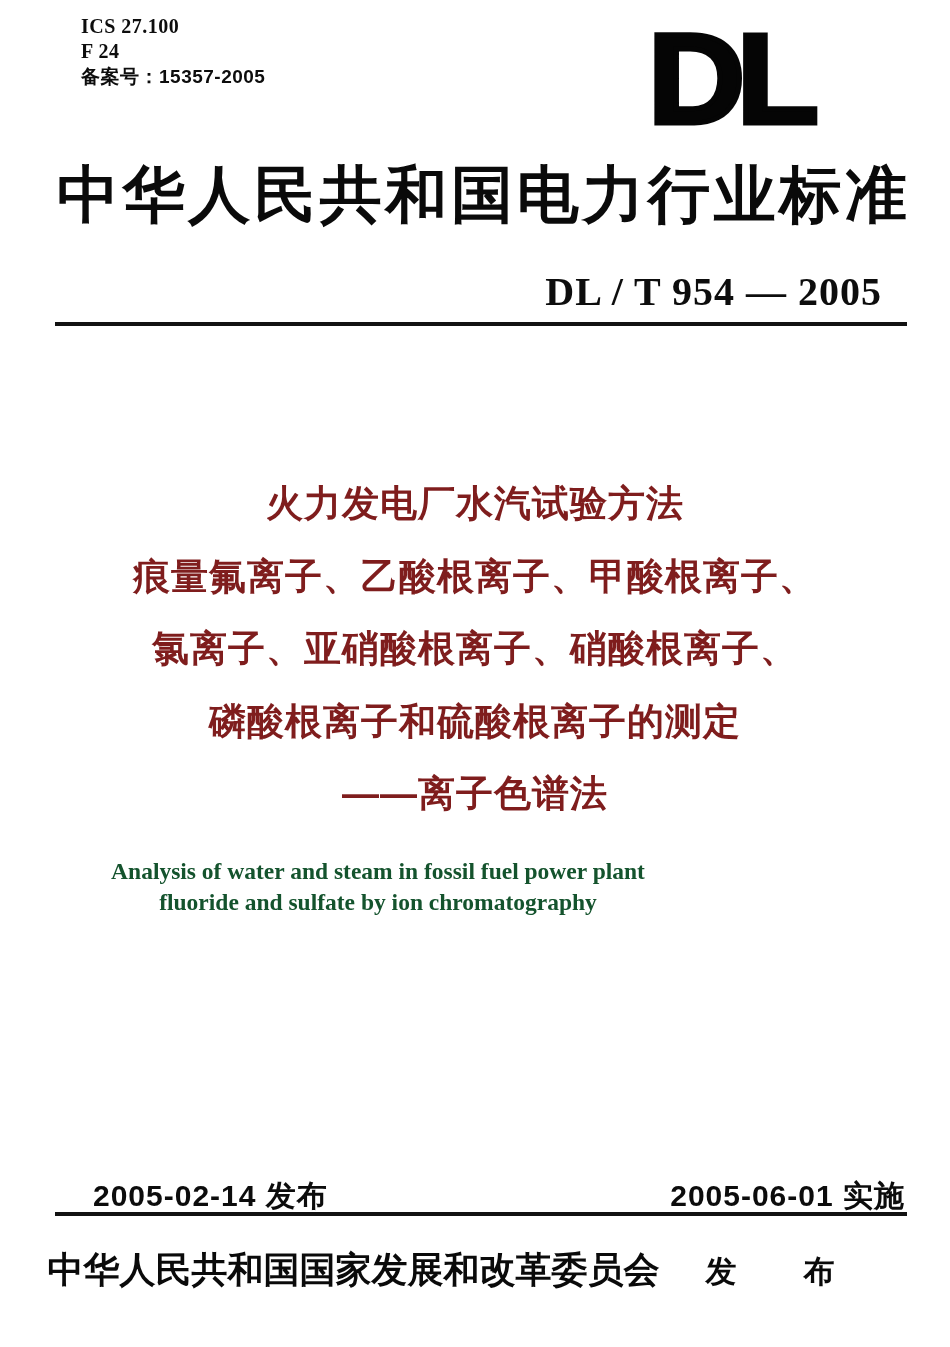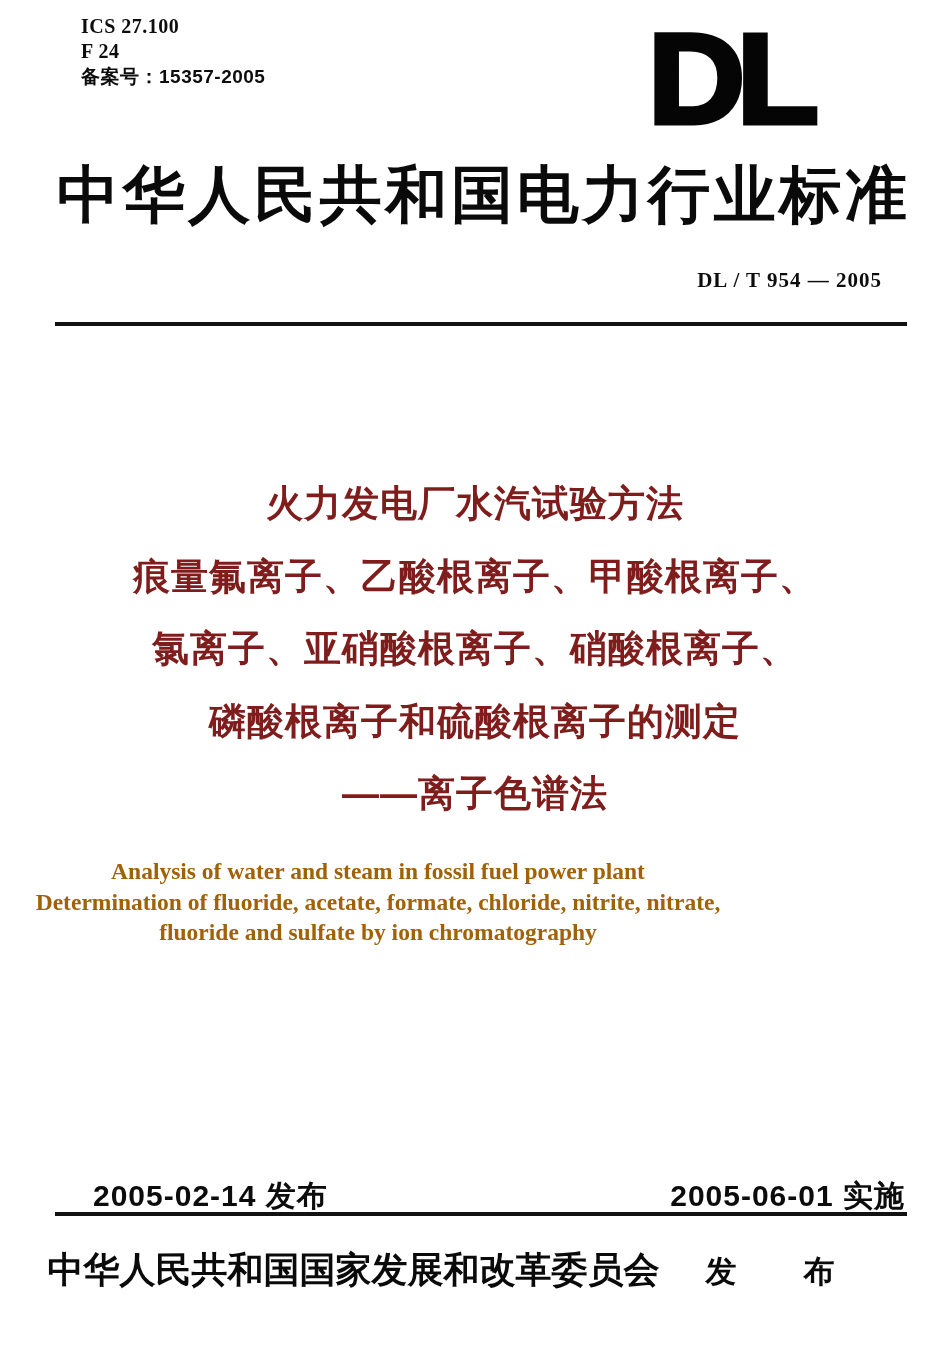--- a/index.html
+++ b/index.html
@@ -59,21 +59,21 @@
     text-align-last: justify;
     color: #0a0a0a;
   }
 
   
   .standard-no {
     position: absolute;
     right: 68px;
     top: 268px;
     font-weight: bold;
-    font-size: 21px;
+    font-size: 40px;
     letter-spacing: 1px;
     color: #0d0d0d;
     font-family: "Liberation Serif", serif;
   }
 
   .rule {
     position: absolute;
     left: 55px;
     width: 852px;
     background: #121212;
@@ -101,21 +101,21 @@
   .en-title {
     position: absolute;
     left: 0;
     top: 856px;
     width: 756px;
     text-align: center;
     font-family: "Liberation Serif", serif;
     font-weight: bold;
     font-size: 23.5px;
     line-height: 30.5px;
-    color: #a16207;
+    color: #14532d;
   }
 
   
   .dates-row {
     position: absolute;
     left: 57px;
     right: 45px;
     top: 1176px;
     display: flex;
     justify-content: space-between;
@@ -164,21 +164,20 @@
 <div class="cn-title">
   <div class="line line1">火力发电厂水汽试验方法</div>
   <div class="line">痕量氟离子、乙酸根离子、甲酸根离子、</div>
   <div class="line">氯离子、亚硝酸根离子、硝酸根离子、</div>
   <div class="line">磷酸根离子和硫酸根离子的测定</div>
   <div class="line">——离子色谱法</div>
 </div>
 
 <div class="en-title">
   <div>Analysis of water and steam in fossil fuel power plant</div>
-  <div>Determination of fluoride, acetate, formate, chloride, nitrite, nitrate,</div>
   <div>fluoride and sulfate by ion chromatography</div>
 </div>
 
 <div class="dates-row">
   <div>2005-02-14 发布</div>
   <div>2005-06-01 实施</div>
 </div>
 
 <div class="rule rule-bottom"></div>
 

